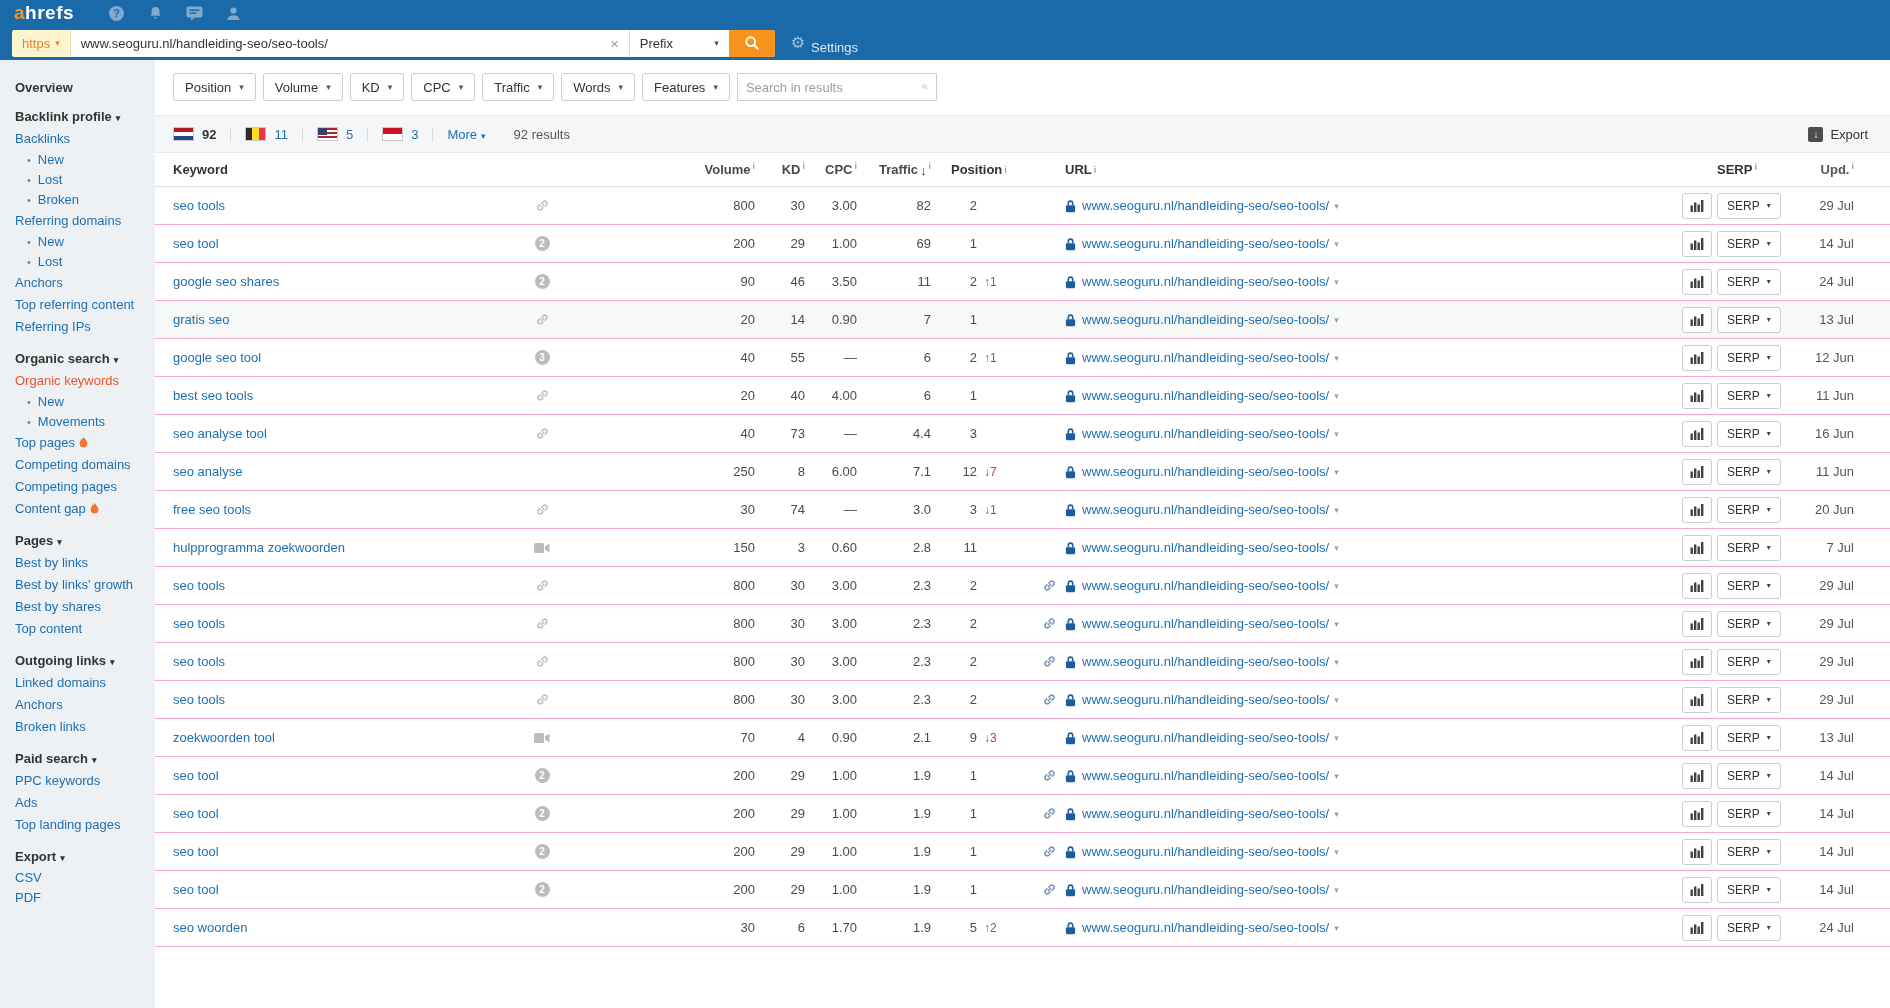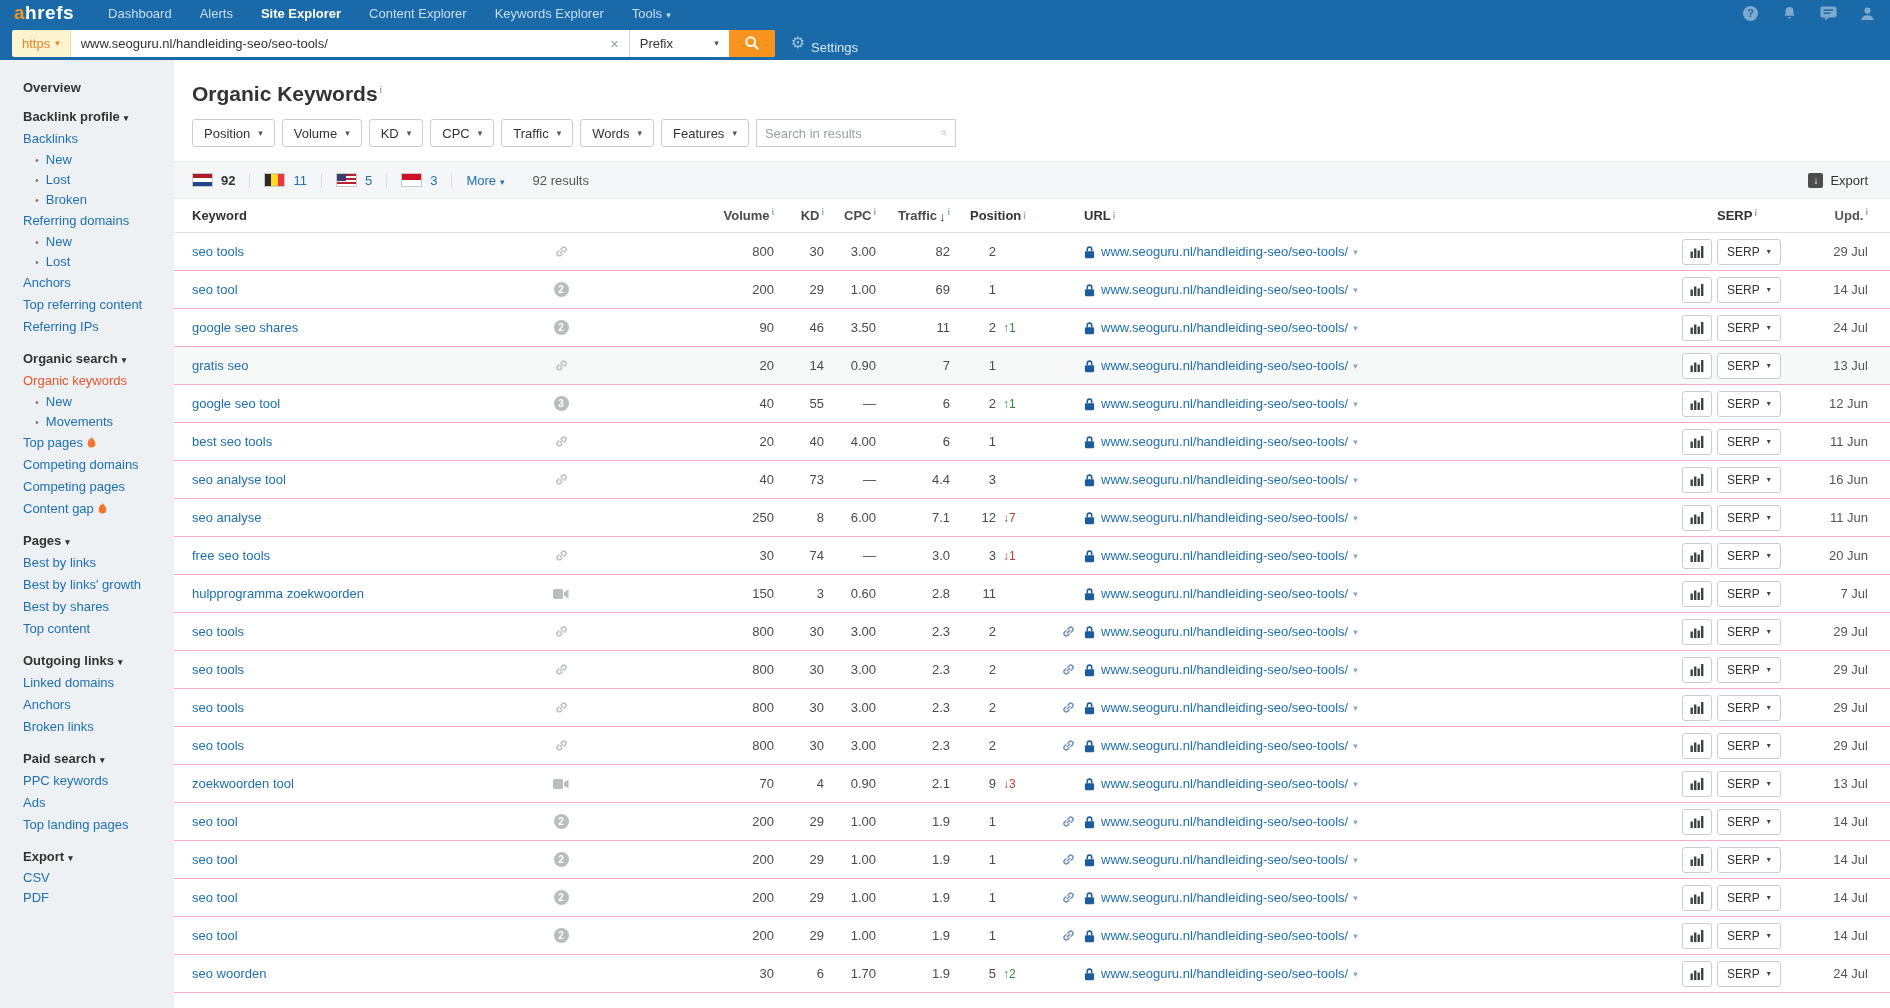--- a/index.html
+++ b/index.html
@@ -28,21 +28,21 @@
   .clear-x { width:28px; display:flex; align-items:center; justify-content:center; color:#9aa0a6; font-size:15px; cursor:pointer; }
   .mode-select { display:flex; align-items:center; justify-content:space-between; width:100px; padding:0 10px; border-left:1px solid #d6d9dc; cursor:pointer; color:#333; }
   .mode-select .caret { font-size:9px; color:#555; }
   .search-btn { width:46px; background:#f8941d; border:none; display:flex; align-items:center; justify-content:center; cursor:pointer; }
   .settings { display:flex; align-items:center; gap:6px; margin-left:16px; cursor:pointer; }
   .gear { color:#9cc2e2; font-size:16px; line-height:1; }
   .settings-label { color:#d7e7f5;margin-top:8px; }
 
   
   .page-body { display:flex; height:948px; }
-  .sidebar { width:174px; background:#eef1f3; padding:20px 0 0 23px; flex-shrink:0; overflow:hidden; }
+  .sidebar { width:155px; background:#eef1f3; padding:20px 0 0 15px; flex-shrink:0; overflow:hidden; }
   .main { flex:1; overflow:hidden; }
 
   
   .side-top { font-weight:bold; color:#333; margin-bottom:14px; cursor:pointer; }
   .side-header { font-weight:bold; color:#333; margin:13px 0 4px; cursor:pointer; }
   .side-header .caret { font-size:9px; margin-left:4px; color:#333; }
   .side-link { line-height:22px; }
   .side-link a { color:#1e6fb2; text-decoration:none; cursor:pointer; }
   .side-link a.active { color:#e8552d; }
   .side-sub { line-height:19px; padding-left:12px; }
@@ -104,37 +104,29 @@
   .c-url { flex:1 1 auto; display:flex; align-items:center; overflow:hidden; white-space:nowrap; min-width:0; }
   .c-url a { color:#1e6fb2; text-decoration:none; margin:0 5px 0 6px; cursor:pointer; }
   .url-caret { font-size:9px; color:#8fa6ba; cursor:pointer; }
   .c-chart { width:40px; display:flex; justify-content:center; }
   .icon-btn { width:30px; height:26px; background:#fff; border:1px solid #c9cdd1; border-radius:3px; cursor:pointer;
     display:flex; align-items:center; justify-content:center; }
   .c-serp { width:78px; display:flex; justify-content:flex-start; }
   .serp-btn { height:26px; background:#fff; border:1px solid #c9cdd1; border-radius:3px; cursor:pointer; color:#333;
     font-size:12px; display:flex; align-items:center; gap:7px; padding:0 9px; font-family:"Liberation Sans",sans-serif; }
   .serp-btn .caret { font-size:8px; color:#444; }
-  .c-upd { width:95px; text-align:right; padding-right:22px; color:#555; }
+  .c-upd { width:95px; text-align:right; padding-right:36px; color:#555; }
   .h-pos { padding-left:20px; }
   .sort-arrow { font-weight:bold; color:#333; margin-left:2px; }
 </style>
 </head>
 <body>
 
 <div class="topnav">
   <div class="logo"><span class="logo-a">a</span><span>hrefs</span></div>
-  <div class="nav-items">
-      <a class="nav-item"><span>Dashboard</span></a>
-      <a class="nav-item"><span>Alerts</span></a>
-      <a class="nav-item active"><span>Site Explorer</span></a>
-      <a class="nav-item"><span>Content Explorer</span></a>
-      <a class="nav-item"><span>Keywords Explorer</span></a>
-      <a class="nav-item"><span>Tools</span><span class="caret">▾</span></a>
-    </div>
   <div class="nav-right">
     <span class="nav-ico">
         <span class="help-circle">?</span>
       </span>
     <span class="nav-ico">
       <svg width="15" height="16" viewBox="0 0 16 16">
           <path d="M8 1.5a4.2 4.2 0 0 0-4.2 4.2V9L2.6 11h10.8l-1.2-2V5.7A4.2 4.2 0 0 0 8 1.5z" fill="#7fa9cd"></path>
           <path d="M6.4 12.2a1.6 1.6 0 0 0 3.2 0z" fill="#7fa9cd"></path>
         </svg>
     </span>
@@ -219,23 +211,20 @@
       <div class="side-header"><span>Paid search</span><span class="caret">▾</span></div>
       <div class="side-link"><a>PPC keywords</a></div>
       <div class="side-link"><a>Ads</a></div>
       <div class="side-link"><a>Top landing pages</a></div>
       <div class="side-header"><span>Export</span><span class="caret">▾</span></div>
       <div class="side-link" style="line-height: 20px;"><a>CSV</a></div>
       <div class="side-link" style="line-height: 20px;"><a>PDF</a></div>
     </div>
 
   <div class="main">
-    <div class="page-title">
-      <span>Organic Keywords</span><sup class="sup-i">i</sup>
-    </div>
 
     <div class="filters" id="filters">
       <button class="filter-btn">
           <span>Position</span>
           <span class="caret">▾</span>
         </button>
         <button class="filter-btn">
           <span>Volume</span>
           <span class="caret">▾</span>
         </button>

